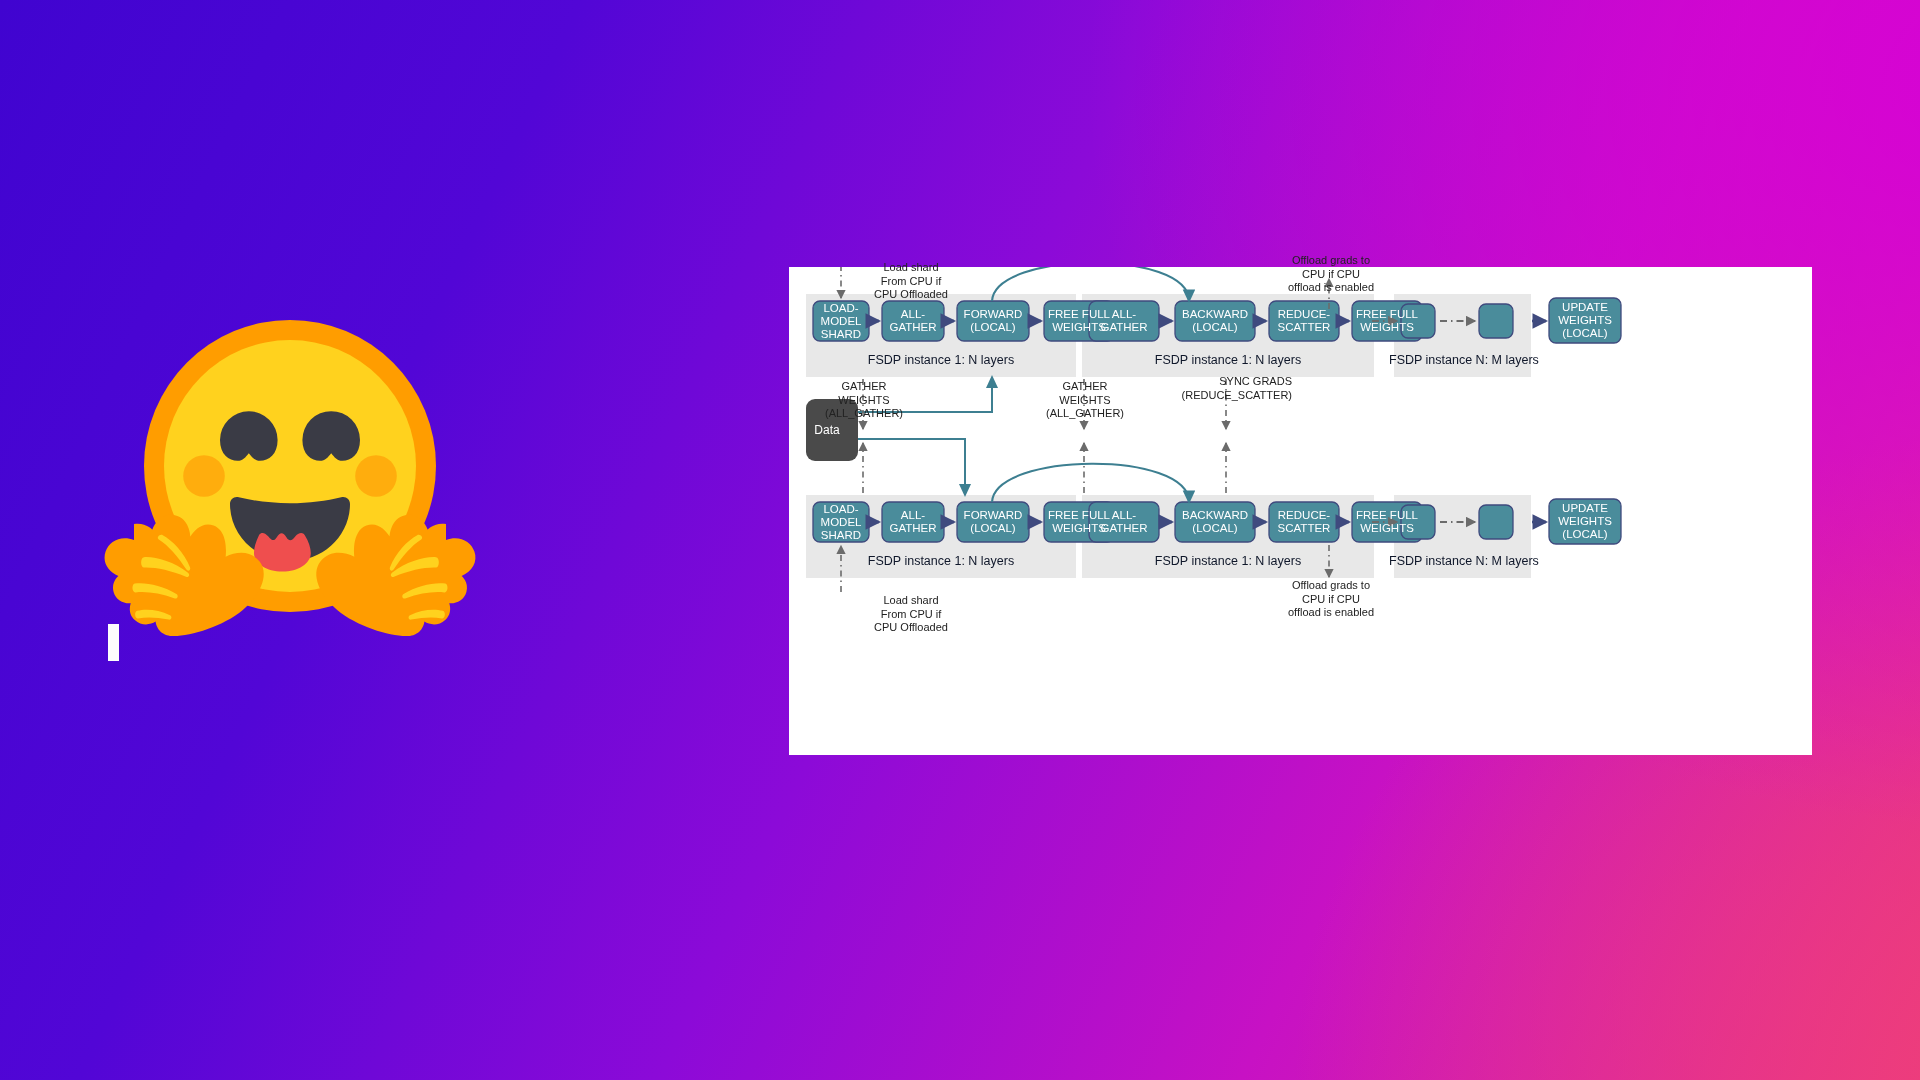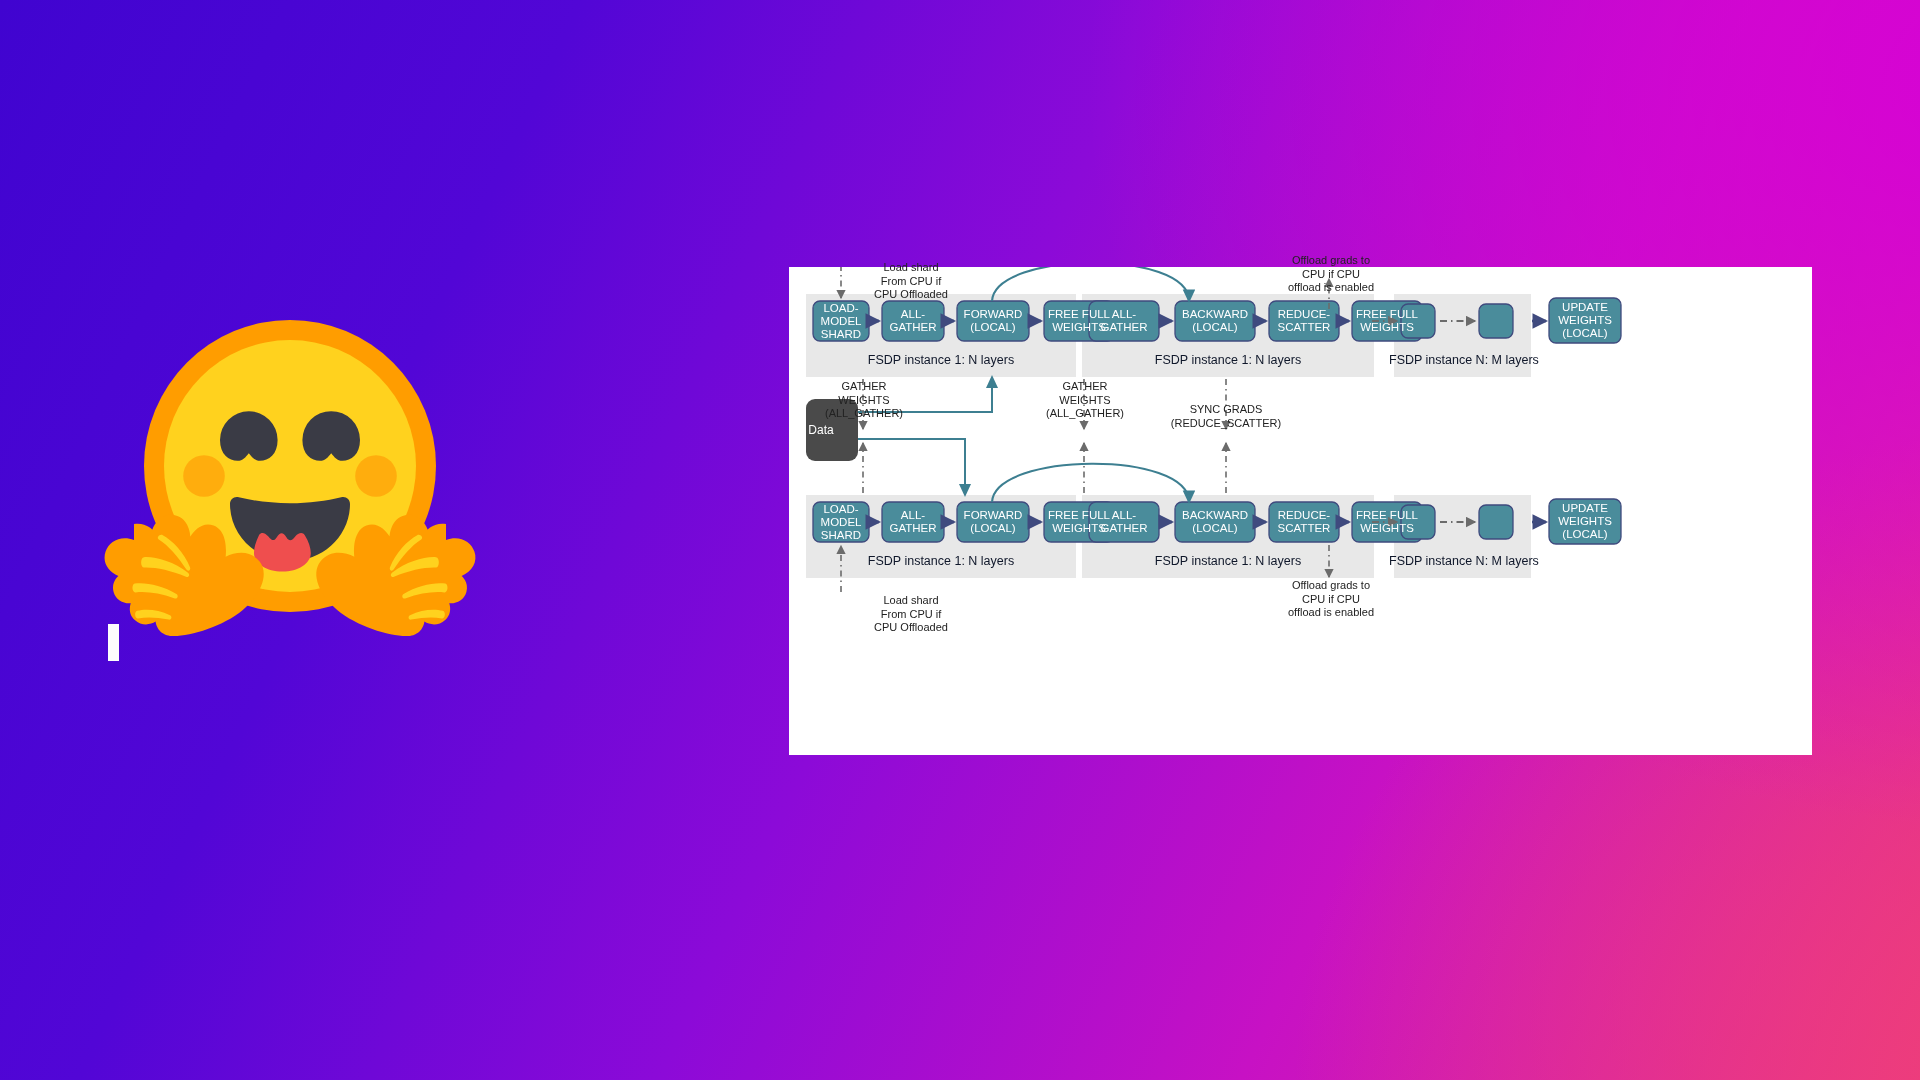--- a/index.html
+++ b/index.html
@@ -203,29 +203,29 @@
   <div class="band-lbl" style="left:293px;top:86px;width:292px;">FSDP instance 1: N layers</div>
   <div class="band-lbl" style="left:600px;top:86px;width:147px;">FSDP instance N: M layers</div>
 
   <div class="lbl" style="left:62px;top:-6px;width:120px;">Load shard
 From CPU if
 CPU Offloaded</div>
   <div class="lbl" style="left:482px;top:-13px;width:120px;">Offload grads to
 CPU if CPU
 offload is enabled</div>
 
-  <div class="boxtext" style="left:18px;top:132px;width:28px;height:62px;font-size:12px;">Data</div>
+  <div class="boxtext" style="left:24px;top:132px;width:28px;height:62px;font-size:12px;">Data</div>
 
   <div class="lbl" style="left:22px;top:113px;width:106px;">GATHER
 WEIGHTS
 (ALL_GATHER)</div>
   <div class="lbl" style="left:243px;top:113px;width:106px;">GATHER
 WEIGHTS
 (ALL_GATHER)</div>
-  <div class="lbl" style="left:371px;top:136px;width:132px;">SYNC GRADS
+  <div class="lbl" style="left:371px;top:108px;width:132px;text-align:right;">SYNC GRADS
 (REDUCE_SCATTER)</div>
 
   <div class="boxtext" style="left:24px;top:235px;width:56px;height:40px;">LOAD-
 MODEL
 SHARD</div>
   <div class="boxtext" style="left:93px;top:235px;width:62px;height:40px;">ALL-
 GATHER</div>
   <div class="boxtext" style="left:168px;top:235px;width:72px;height:40px;">FORWARD
 (LOCAL)</div>
   <div class="boxtext" style="left:255px;top:235px;width:70px;height:40px;">FREE FULL

